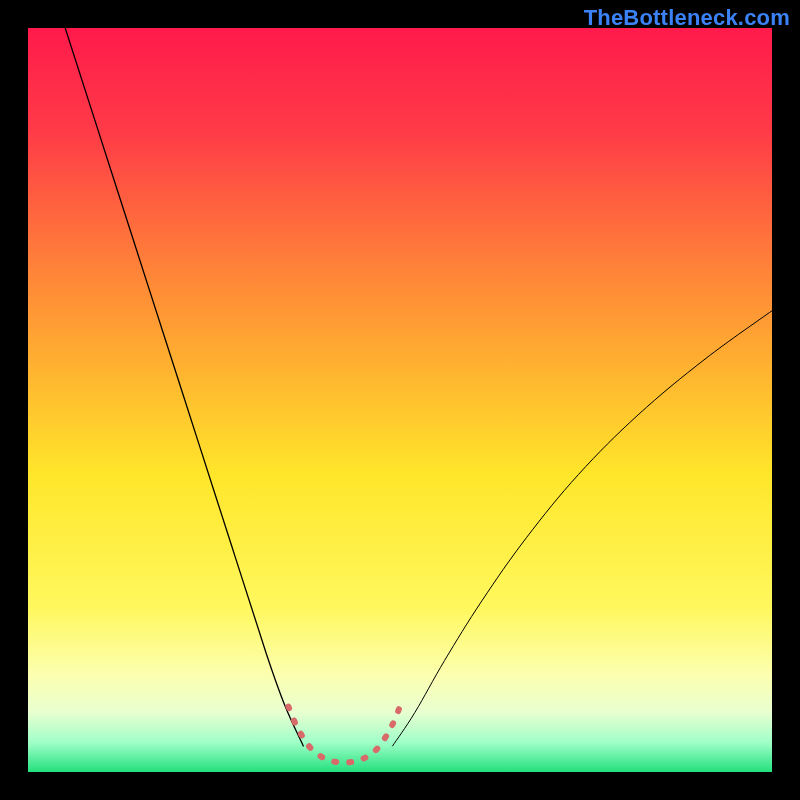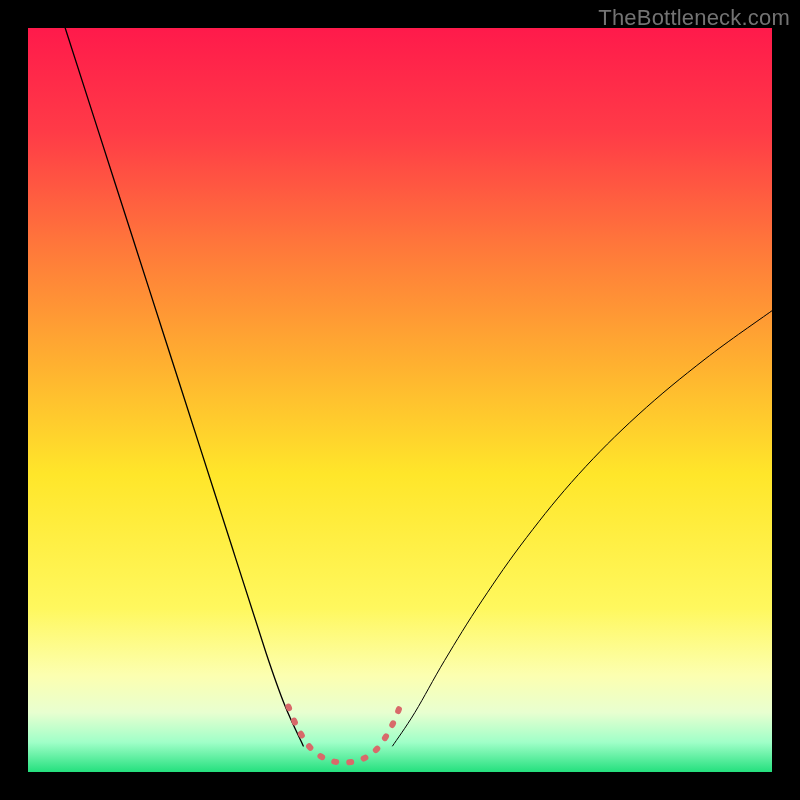--- a/index.html
+++ b/index.html
@@ -24,22 +24,22 @@
     top: 28px;
     width: 744px;
     height: 744px;
   }
   .watermark {
     position: absolute;
     top: 5px;
     right: 10px;
     font-family: Arial, Helvetica, sans-serif;
     font-size: 22px;
-    color: #737373;
-    font-weight: 400;
+    color: #3b82f6;
+    font-weight: 700;
     letter-spacing: 0.2px;
   }
   svg {
     display: block;
   }
 </style>
 </head>
 <body>
 
 <div class="frame">

